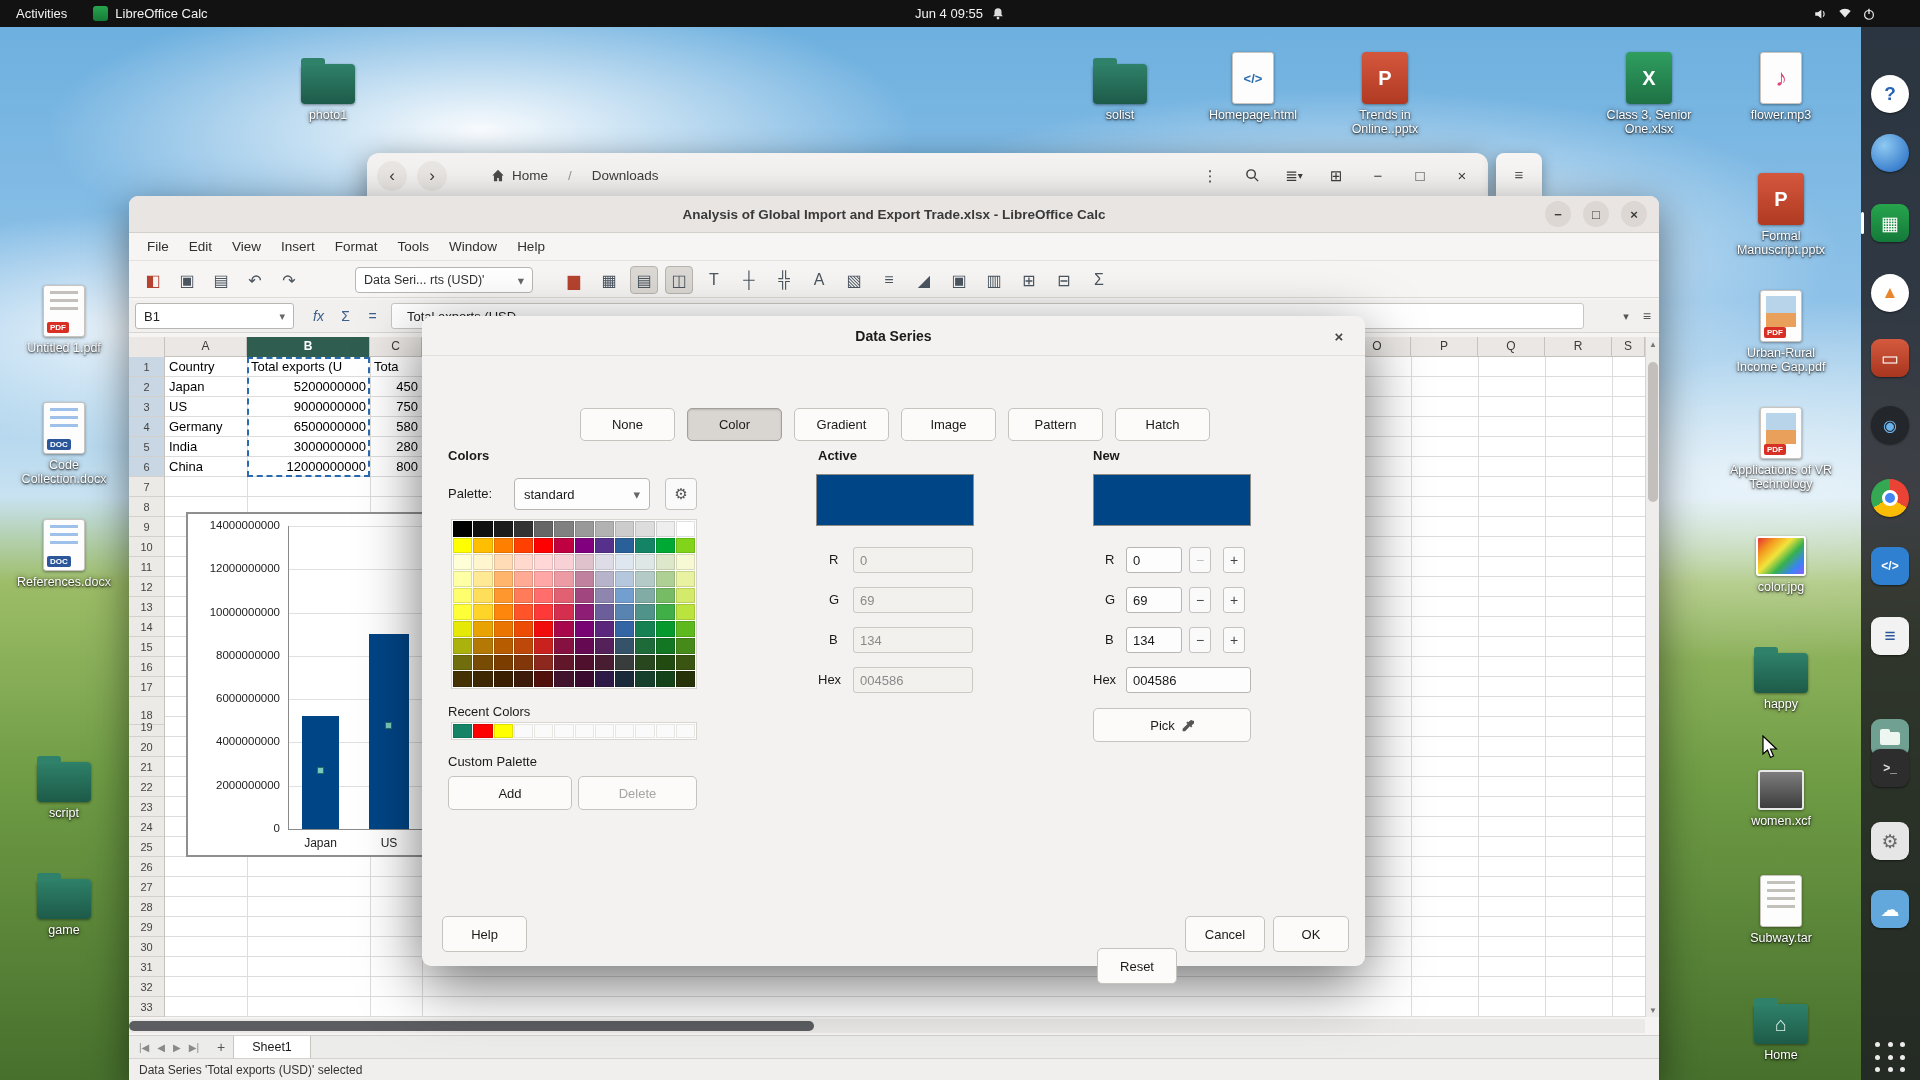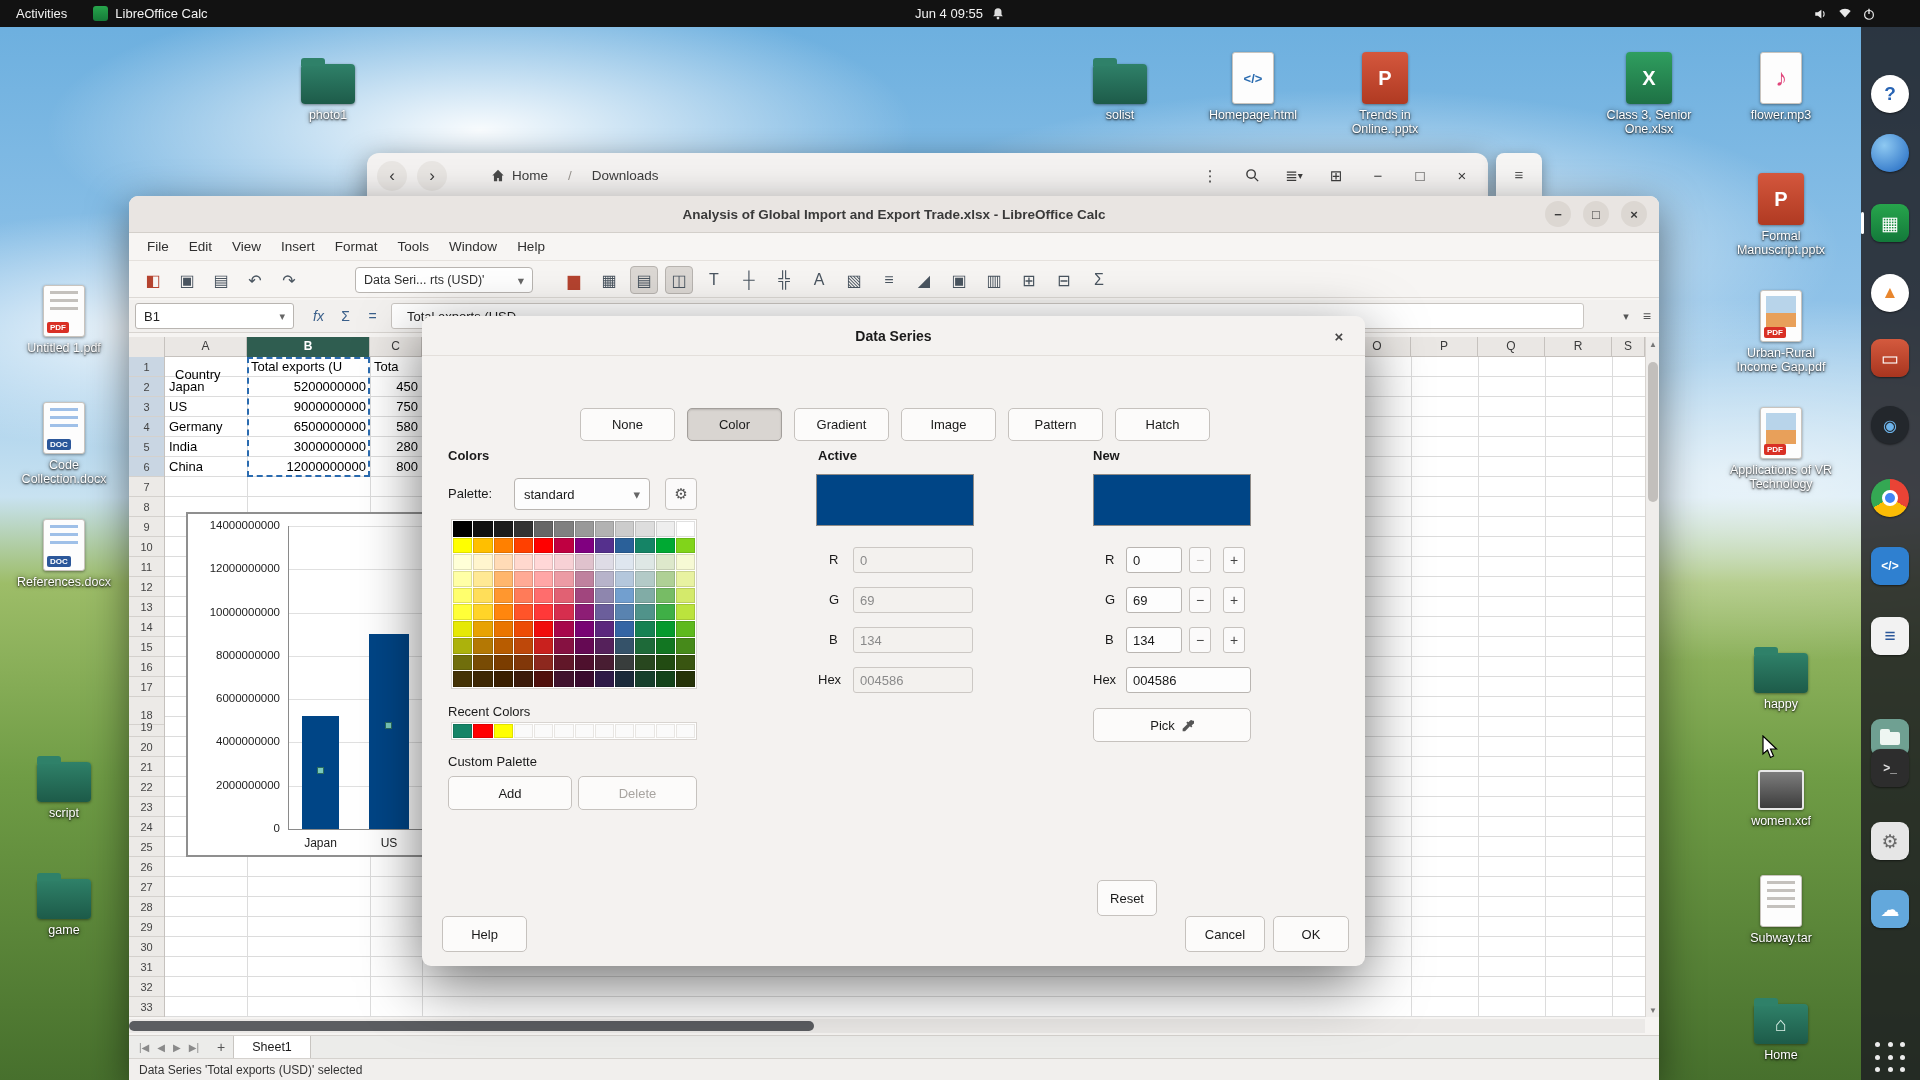--- a/index.html
+++ b/index.html
@@ -336,20 +336,26 @@
     </div>
     <div class="desk-icon" style="left: 1721px; top: 399px;">
       <div class="di-g">
         <div class="g-page">
           <div class="thumb"></div>
           <span class="badge badge-red">PDF</span>
         </div>
       </div>
       <div class="di-label">Applications of VR Technology</div>
     </div>
+    <div class="desk-icon" style="left: 1721px; top: 516px;">
+      <div class="di-g">
+        <div class="g-photo"></div>
+      </div>
+      <div class="di-label">color.jpg</div>
+    </div>
     <div class="desk-icon" style="left: 1721px; top: 633px;">
       <div class="di-g">
         <div class="g-folder"></div>
       </div>
       <div class="di-label">happy</div>
     </div>
     <div class="desk-icon" style="left: 1721px; top: 750px;">
       <div class="di-g">
         <div class="g-xcf"></div>
       </div>
@@ -494,21 +500,21 @@
     </div>
   <div id="grid">
     <div id="gridcells">
         <div class="vline" style="left: 82px;"></div>
         <div class="vline" style="left: 205px;"></div>
         <div class="vline" style="left: 257px;"></div>
         <div class="vline" style="left: 1246px;"></div>
         <div class="vline" style="left: 1313px;"></div>
         <div class="vline" style="left: 1380px;"></div>
         <div class="vline" style="left: 1447px;"></div>
-        <div class="cell" style="left: 0px; width: 82px; top: 8px; margin-left: 6px;">Country</div>
+        <div class="cell" style="left: 0px; width: 82px; top: 0px;">Country</div>
         <div class="cell" style="left: 82px; width: 123px; top: 0px;">Total exports (U</div>
         <div class="cell" style="left: 205px; width: 52px; top: 0px;">Tota</div>
         <div class="cell" style="left: 0px; width: 82px; top: 20px;">Japan</div>
         <div class="cell num" style="left: 82px; width: 123px; top: 20px;">5200000000</div>
         <div class="cell num" style="left: 205px; width: 52px; top: 20px;">450</div>
         <div class="cell" style="left: 0px; width: 82px; top: 40px;">US</div>
         <div class="cell num" style="left: 82px; width: 123px; top: 40px;">9000000000</div>
         <div class="cell num" style="left: 205px; width: 52px; top: 40px;">750</div>
         <div class="cell" style="left: 0px; width: 82px; top: 60px;">Germany</div>
         <div class="cell num" style="left: 82px; width: 123px; top: 60px;">6500000000</div>
@@ -810,21 +816,21 @@
   <div class="dlg-btn" style="left:671px;top:392px;width:158px">
     <span>Pick</span>
     <svg width="13" height="13" viewBox="0 0 16 16">
         <path d="M14 2a2 2 0 0 0-3 0L9 4l-1-1-1.5 1.5L8 6l-6 6v3h3l6-6 1.5 1.5L14 9l-1-1 2-2a2 2 0 0 0-1-4z" fill="#555"></path>
       </svg>
   </div>
 
   <div class="dlg-btn dlg-bottom-btn" style="left:20px;top:600px;width:85px">
       <span>Help</span>
     </div>
-  <div class="dlg-btn dlg-bottom-btn" style="left:675px;top:564px;width:60px">
+  <div class="dlg-btn dlg-bottom-btn" style="left:675px;top:632px;width:80px">
       <span>Reset</span>
     </div>
   <div class="dlg-btn dlg-bottom-btn" style="left:763px;top:600px;width:80px">
       <span>Cancel</span>
     </div>
   <div class="dlg-btn dlg-bottom-btn" style="left:851px;top:600px;width:76px">
       <span>OK</span>
     </div>
 </div>
 

